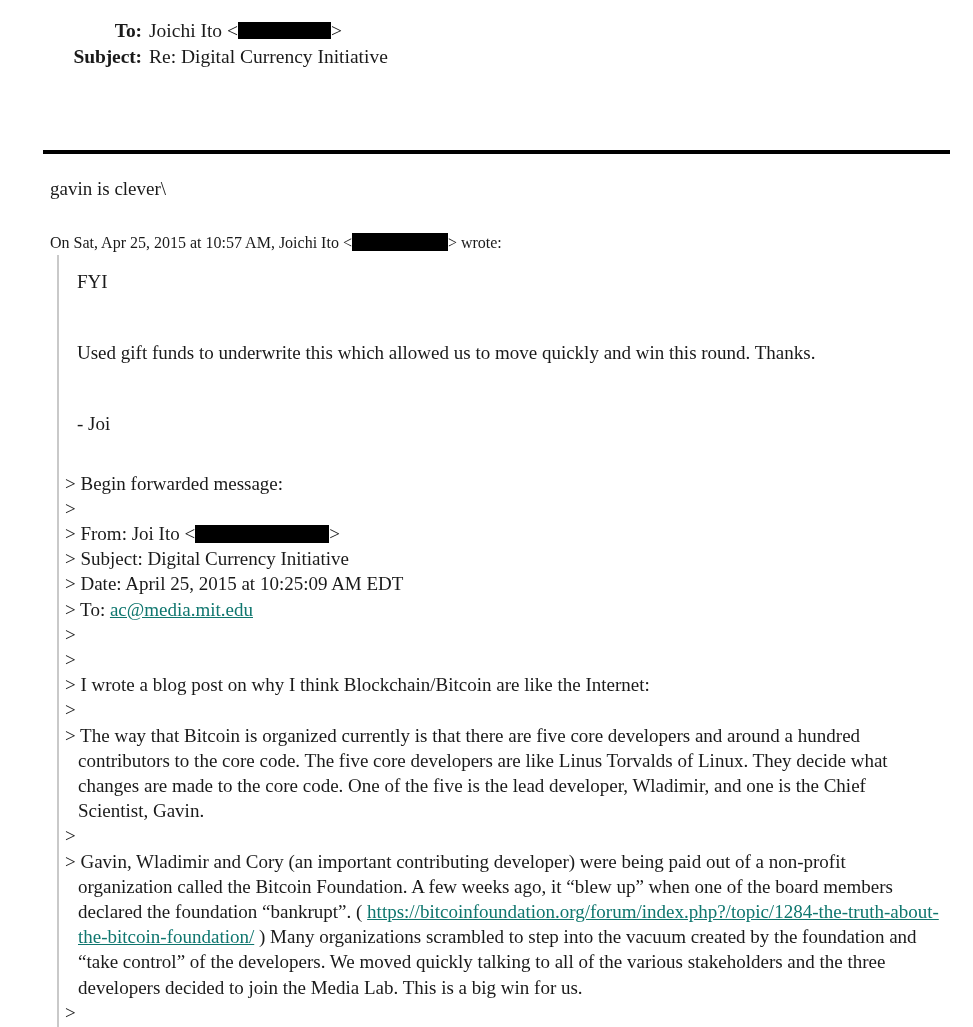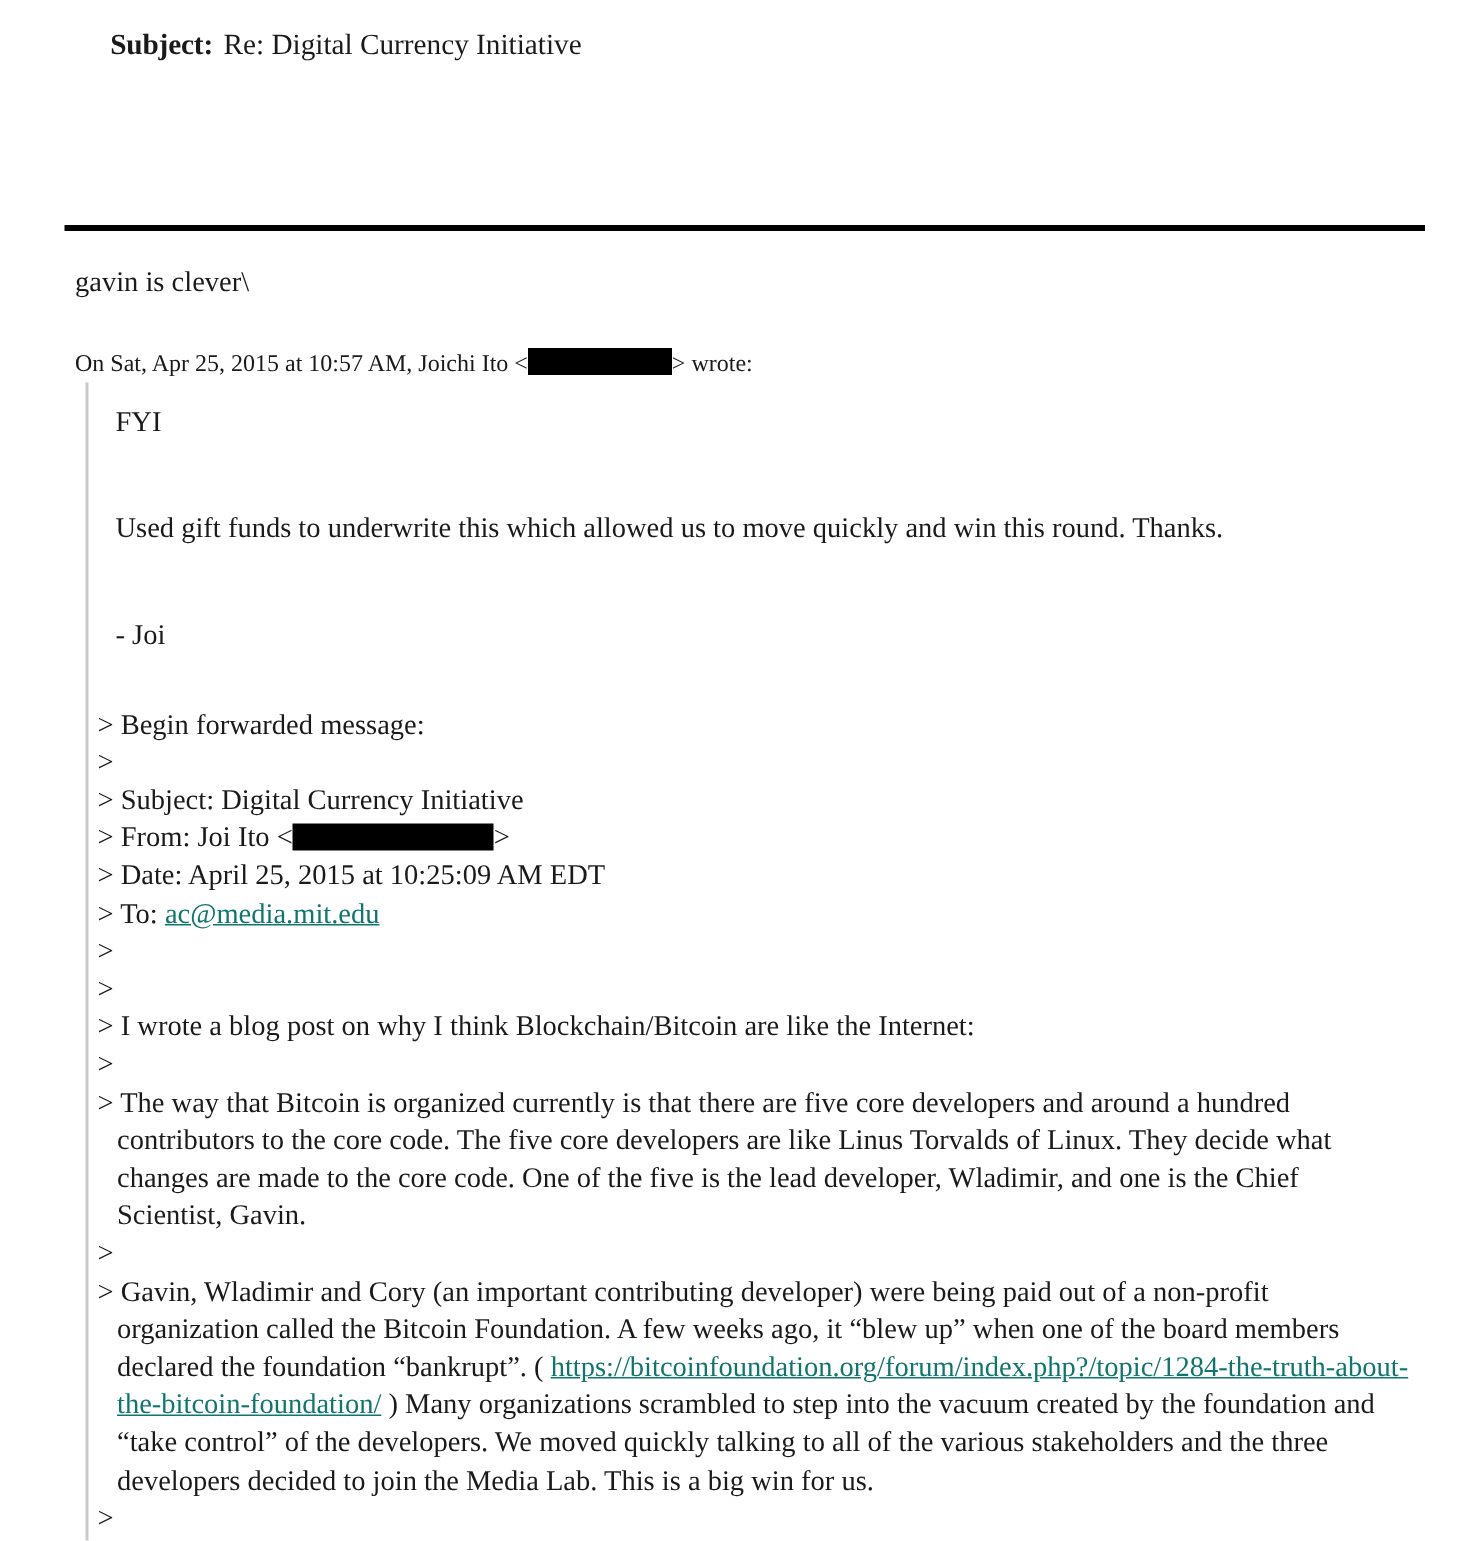--- a/index.html
+++ b/index.html
@@ -139,20 +139,24 @@
   }
 </style>
 </head>
 <body>
 
 <div class="page">
 
   <div class="headers">
 
 
+    <div class="hdr-row">
+      <span class="hdr-label">To:</span>
+      <span class="hdr-value"><span>Joichi Ito &lt;</span><span class="redact redact-to"></span><span>&gt;</span></span>
+    </div>
 
     <div class="hdr-row">
       <span class="hdr-label">Subject:</span>
       <span class="hdr-value">Re: Digital Currency Initiative</span>
     </div>
 
 
   </div>
 
   <div class="hrule"></div>
@@ -173,23 +177,23 @@
 
         <p class="q-para">Used gift funds to underwrite this which allowed us to move quickly and win this round. Thanks.</p>
         <div class="q-spacer"></div>
 
         <p class="q-para">- Joi</p>
         <div class="q-spacer"></div>
 
         <p class="q-line">&gt; Begin forwarded message:</p>
         <p class="q-line">&gt;</p>
 
+        <p class="q-line"><span>&gt; From: Joi Ito &lt;</span><span class="redact redact-from"></span><span>&gt;</span></p>
+
         <p class="q-line">&gt; Subject: Digital Currency Initiative</p>
-
-        <p class="q-line"><span>&gt; From: Joi Ito &lt;</span><span class="redact redact-from"></span><span>&gt;</span></p>
         <p class="q-line">&gt; Date: April 25, 2015 at 10:25:09 AM EDT</p>
 
         <p class="q-line"><span>&gt; To: </span><span class="link">ac@media.mit.edu</span></p>
 
         <p class="q-line">&gt;</p>
 
 
         <p class="q-line">&gt;</p>
 
         <p class="q-wrap">&gt; I wrote a blog post on why I think Blockchain/Bitcoin are like the Internet:</p>

